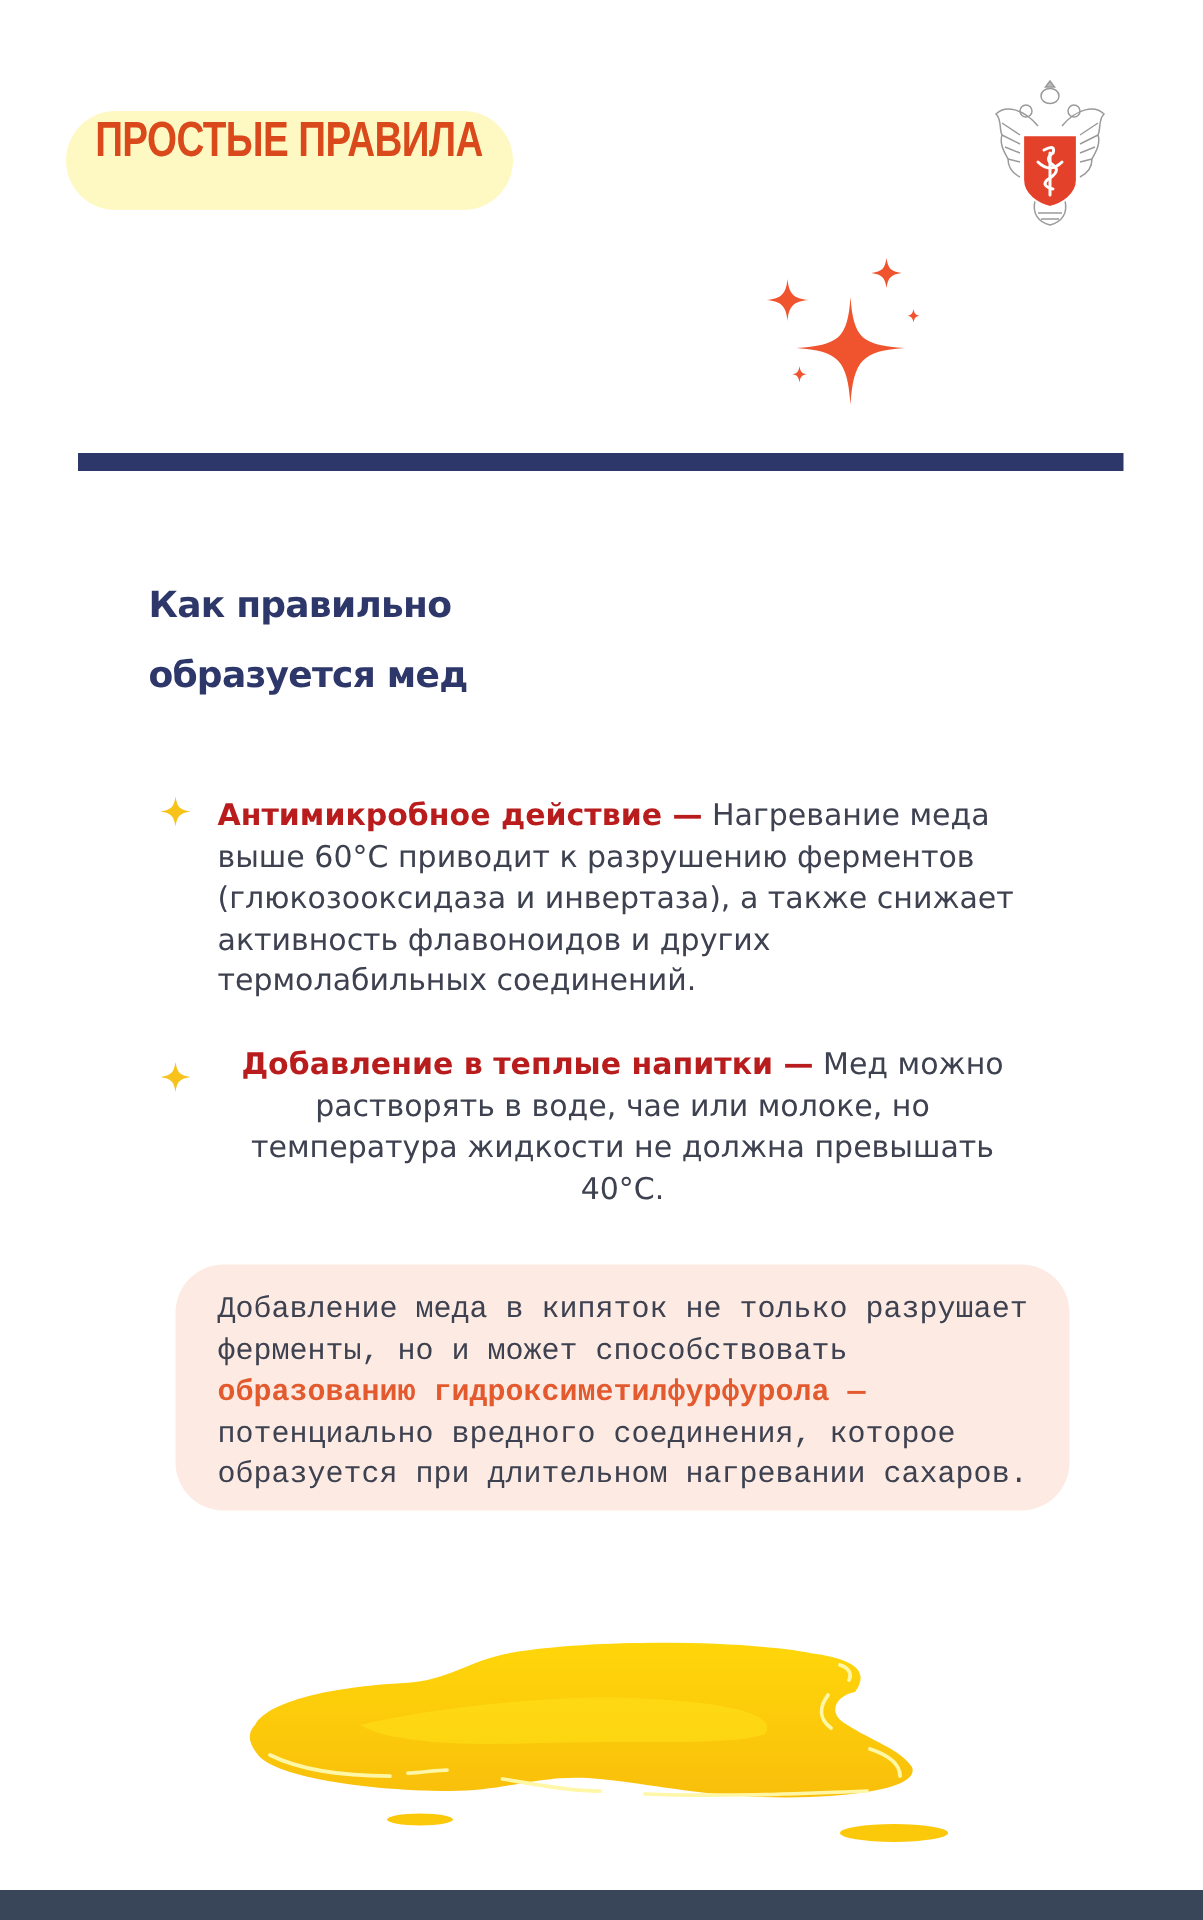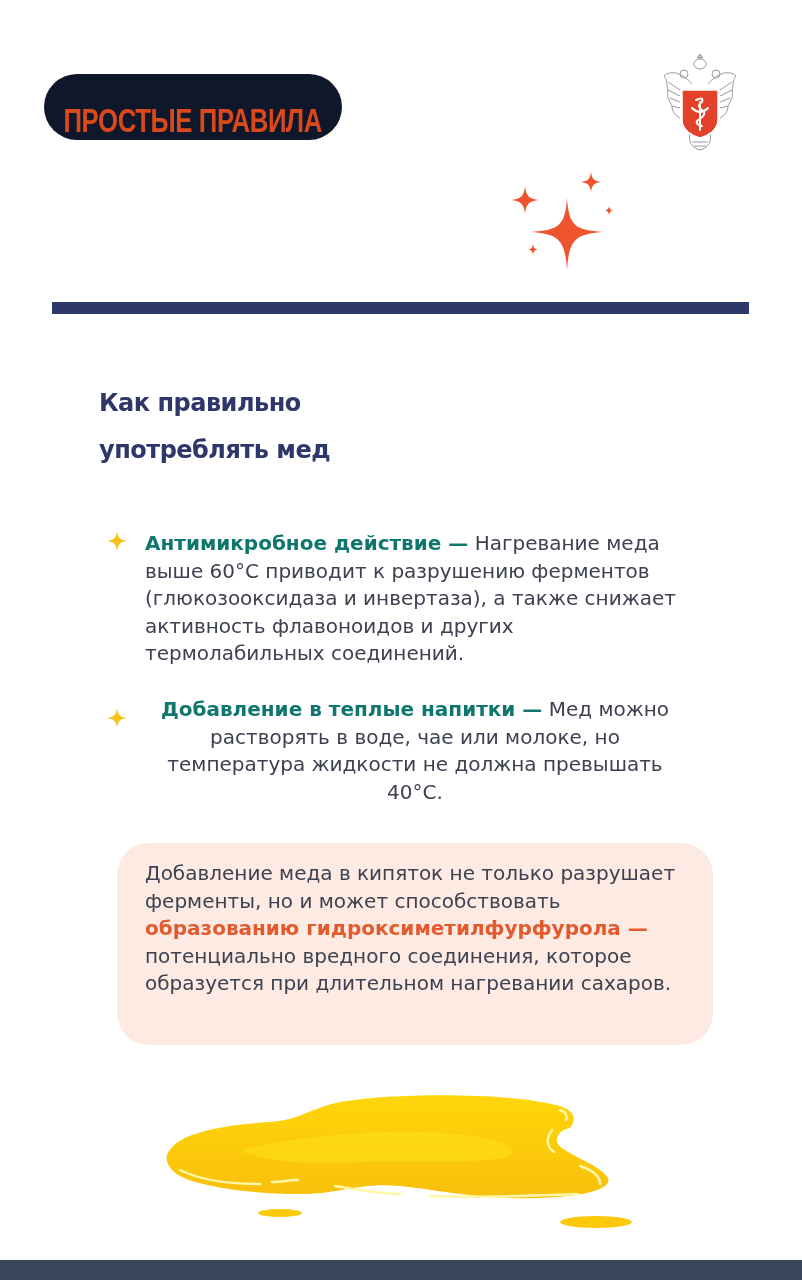--- a/index.html
+++ b/index.html
@@ -1,53 +1,53 @@
 <!DOCTYPE html>
 <html><head>
 <meta charset="utf-8">
 <style>
   * { box-sizing: border-box; margin: 0; padding: 0; }
   html, body { width: 802px; height: 1280px; background: #ffffff; overflow: hidden; }
   body { position: relative; font-family: "DejaVu Sans", sans-serif; color: #3b3f4a; }
 
   .badge {
     position: absolute; left: 44px; top: 74px; width: 298px; height: 66px;
-    background: #0f172a; border-radius: 33px;
-    display: flex; align-items: flex-end; justify-content: center;
+    background: #fef9c3; border-radius: 33px;
+    display: flex; align-items: flex-start; justify-content: center;
   }
   .badge span {
     font-family: "Liberation Sans", sans-serif; font-weight: 700;
     font-size: 33px; color: #d9491b; letter-spacing: -0.5px;
     transform: scaleX(0.78); display: inline-block; white-space: nowrap;
   }
 
   .emblem { position: absolute; left: 662px; top: 50px; width: 76px; height: 108px; }
 
   .sparkles { position: absolute; left: 505px; top: 168px; width: 120px; height: 110px; }
 
   .divider { position: absolute; left: 52px; top: 302px; width: 697px; height: 12px; background: #2e3769; }
 
   .title {
     position: absolute; left: 99px; top: 380px; width: 500px;
     font-family: "DejaVu Sans", sans-serif; font-weight: 700;
     font-size: 24px; line-height: 47px; color: #2e3769; letter-spacing: -0.5px;
   }
 
   .bullet { position: absolute; left: 145px; width: 540px; font-size: 20px; line-height: 27.5px; color: #3d4150; }
-  .bullet .hl { color: #0f766e; font-weight: 700; }
+  .bullet .hl { color: #b91c1c; font-weight: 700; }
   .bullet-star { position: absolute; width: 22px; height: 22px; }
 
   .b1 { top: 530px; }
   .b2 { top: 696px; text-align: center; }
   .s1 { left: 106px; top: 530px; }
   .s2 { left: 106px; top: 707px; }
 
   .note {
-    position: absolute; left: 117px; top: 843px; width: 596px; height: 202px;
-    background: #fdebe3; border-radius: 32px;
+    position: absolute; left: 117px; top: 843px; width: 596px; height: 164px;
+    background: #fdebe3; border-radius: 32px; font-family: Liberation Mono, monospace;
   }
   .note p {
     position: absolute; left: 28px; top: 17px; width: 560px;
     font-size: 20px; line-height: 27.5px; color: #3d4150;
   }
   .note .hl { color: #e35a2f; font-weight: 700; }
 
   .puddle { position: absolute; left: 160px; top: 1090px; width: 490px; height: 140px; }
 
   .footer { position: absolute; left: 0; top: 1260px; width: 802px; height: 20px; background: #394559; }
@@ -87,21 +87,21 @@
     <path d="M86 4 C87 11 89 13 96 14 C89 15 87 17 86 24 C85 17 83 15 76 14 C83 13 85 11 86 4 Z"></path>
     <path d="M104 38 C104.5 41 105.5 42 108 42.5 C105.5 43 104.5 44 104 47 C103.5 44 102.5 43 100 42.5 C102.5 42 103.5 41 104 38 Z"></path>
     <path d="M28 76 C28.6 80 29.6 81 33 81.5 C29.6 82 28.6 83 28 87 C27.4 83 26.4 82 23 81.5 C26.4 81 27.4 80 28 76 Z"></path>
   </g>
 </svg>
 
 <div class="divider"></div>
 
 <h1 class="title">
   <span>Как правильно</span><br>
-  <span>употреблять мед</span>
+  <span>образуется мед</span>
 </h1>
 
 <svg class="bullet-star s1" viewBox="0 0 22 22">
   <path d="M11 1 C12 8 14 10 21 11 C14 12 12 14 11 21 C10 14 8 12 1 11 C8 10 10 8 11 1 Z" fill="#f7c21a"></path>
 </svg>
 <p class="bullet b1">
   <span class="hl">Антимикробное действие —</span><span> Нагревание меда выше 60°С приводит к разрушению ферментов (глюкозооксидаза и инвертаза), а также снижает активность флавоноидов и других термолабильных соединений.</span>
 </p>
 
 <svg class="bullet-star s2" viewBox="0 0 22 22">

